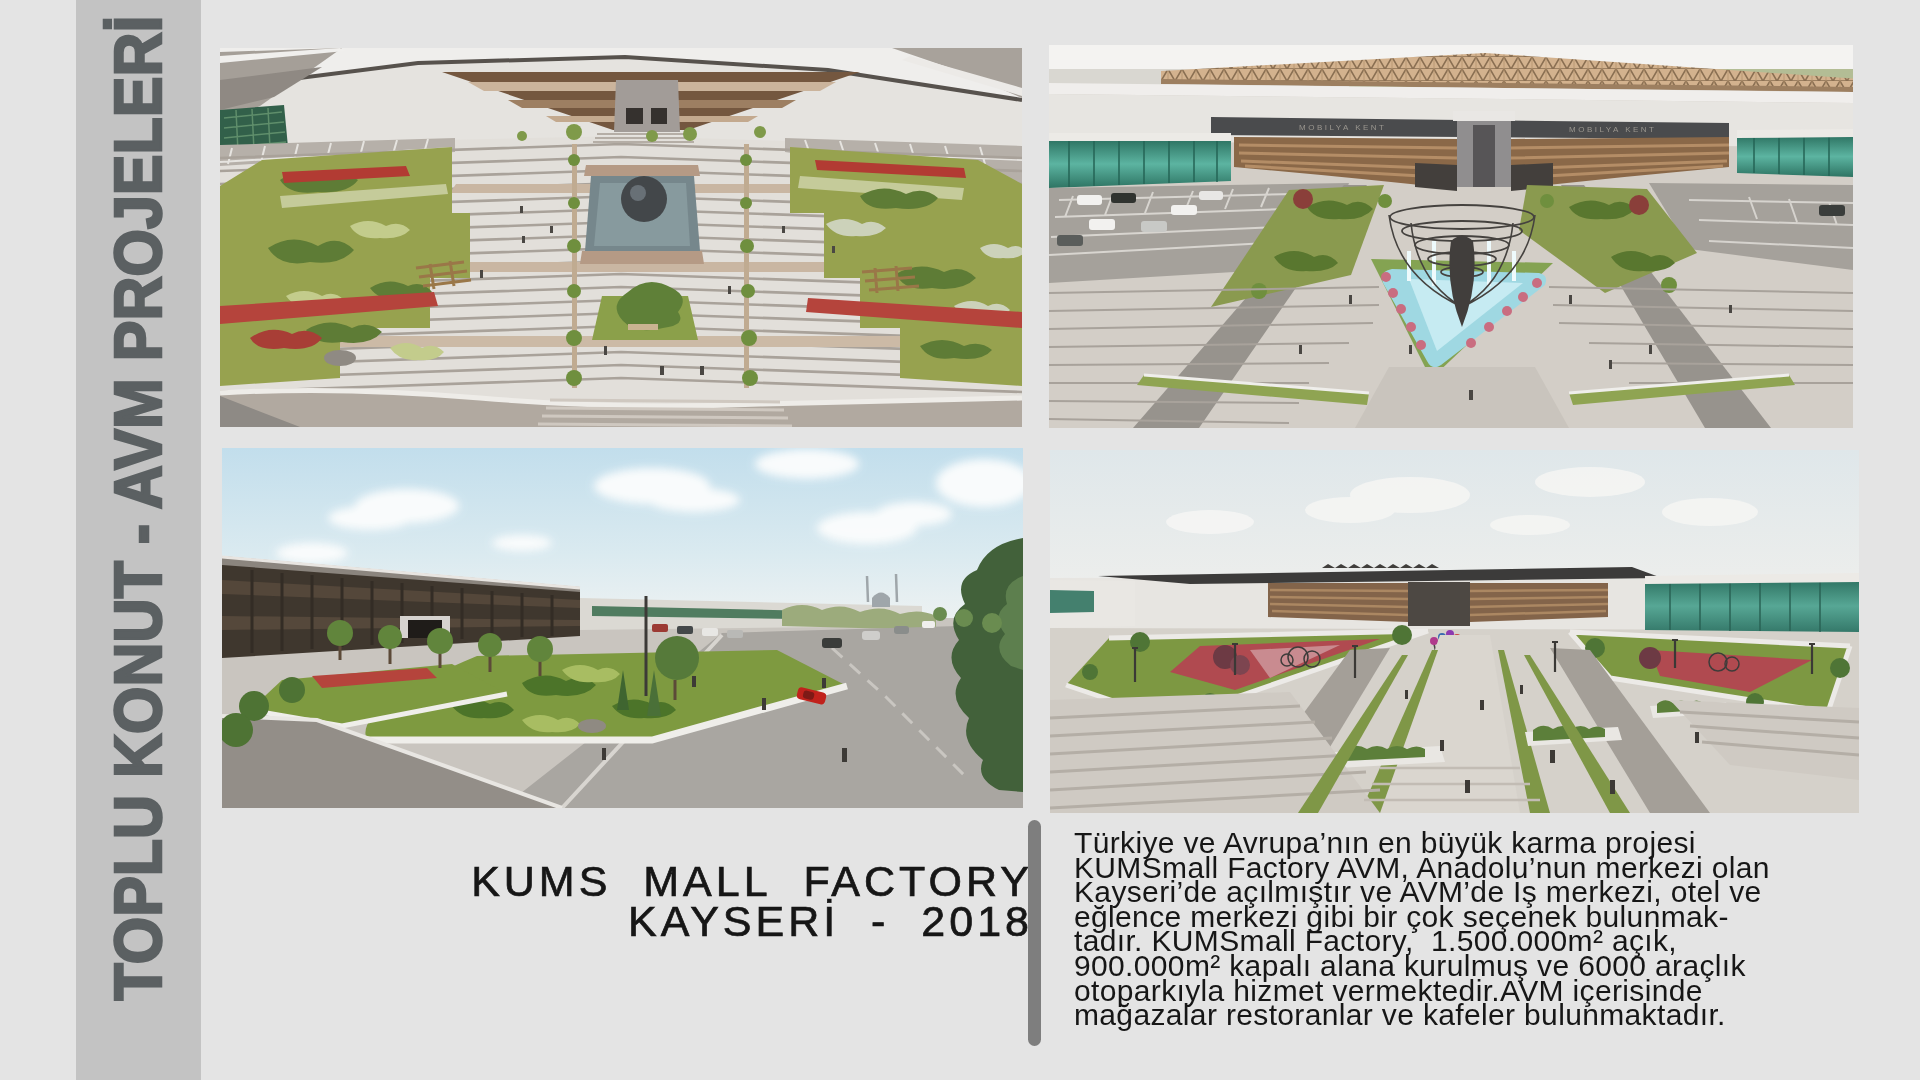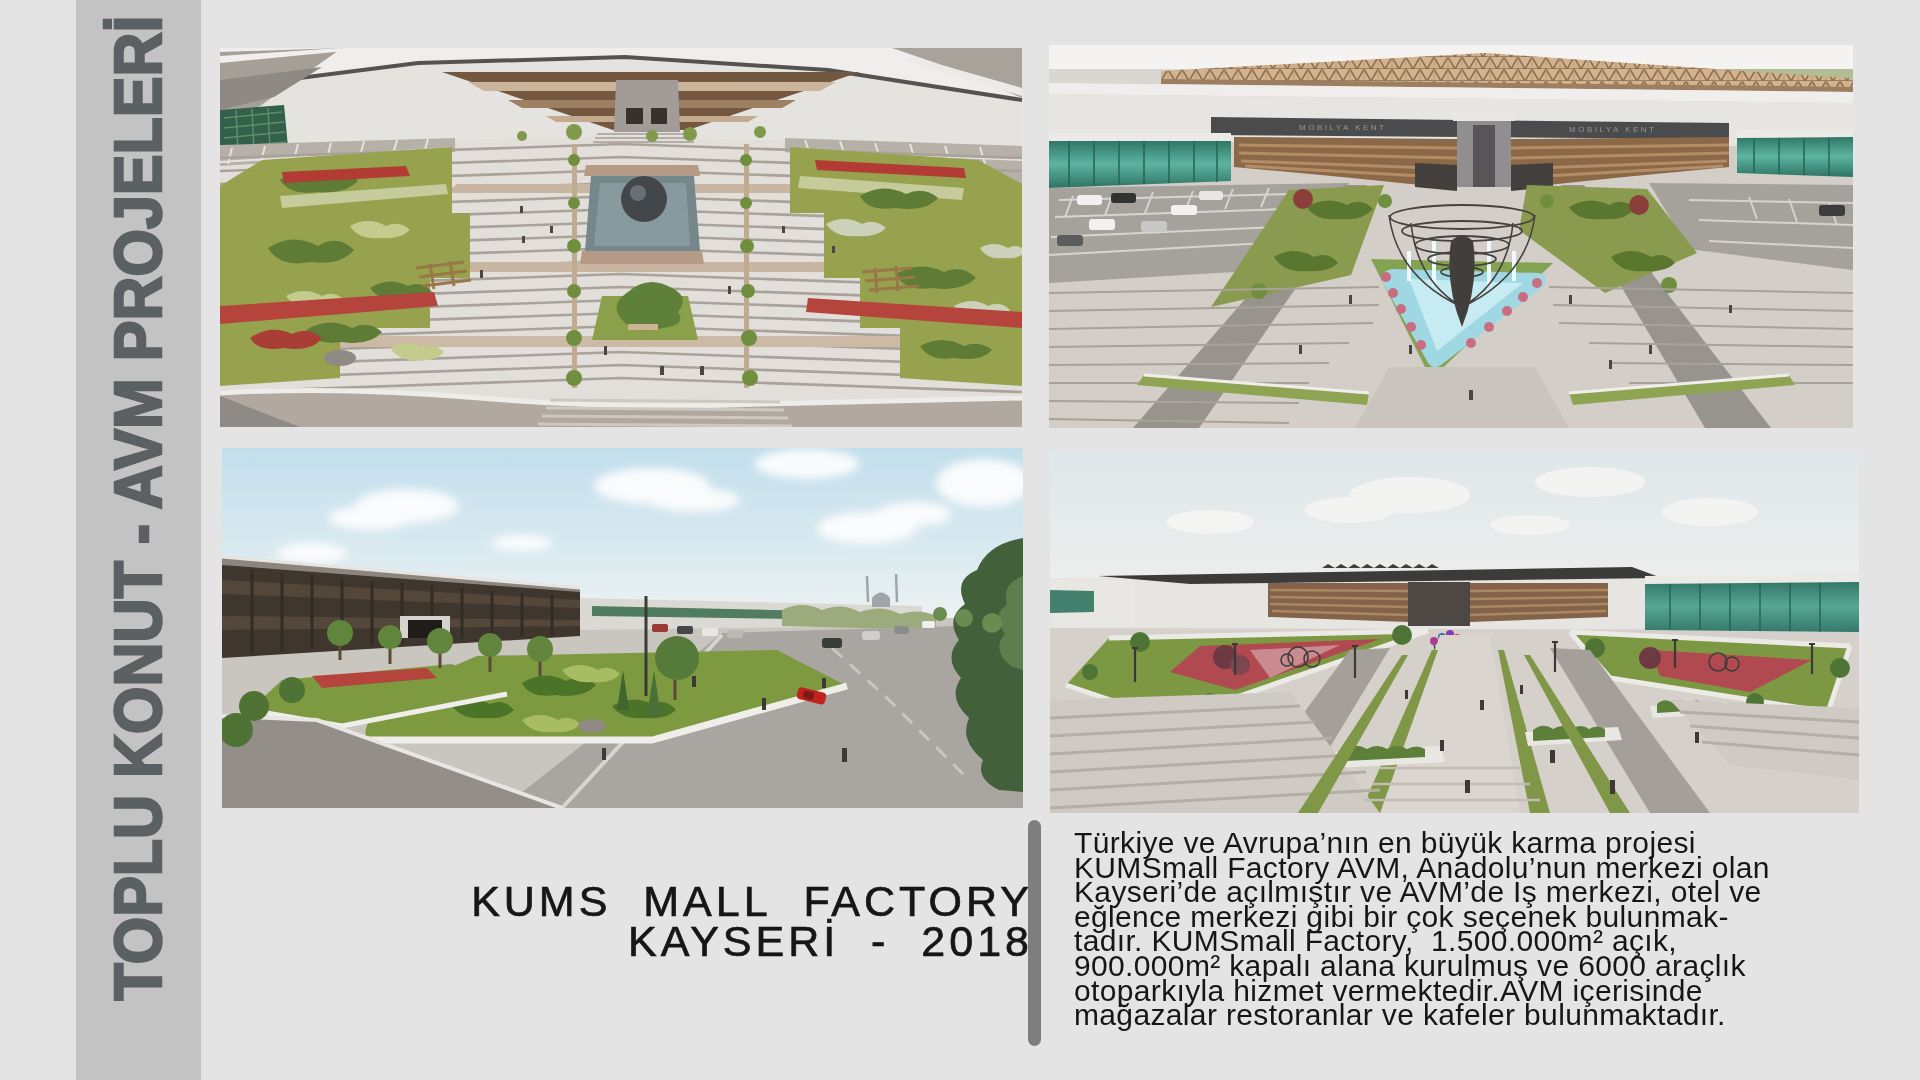--- a/index.html
+++ b/index.html
@@ -704,17 +704,17 @@
       <rect x="560" y="330" width="5" height="14"></rect>
     <rect x="645" y="282" width="4" height="11"></rect>
       <rect x="430" y="250" width="4" height="10"></rect>
     <rect x="390" y="290" width="4" height="11"></rect>
       <rect x="415" y="330" width="5" height="13"></rect>
     <rect x="470" y="235" width="3" height="9"></rect>
       <rect x="355" y="240" width="3" height="9"></rect>
   </g>
 </svg>
 
-<div class="abs" style="right:887px;top:881px;text-align:right;font-size:43px;line-height:40px;color:#161616;letter-spacing:4px;-webkit-text-stroke:0.7px #161616;">KUMS&nbsp; MALL&nbsp; FACTORY<br>KAYSERİ&nbsp; -&nbsp; 2018</div>
+<div class="abs" style="right:887px;top:861px;text-align:right;font-size:43px;line-height:40px;color:#161616;letter-spacing:4px;-webkit-text-stroke:0.7px #161616;">KUMS&nbsp; MALL&nbsp; FACTORY<br>KAYSERİ&nbsp; -&nbsp; 2018</div>
 
 <div class="abs" style="left:1028px;top:820px;width:13px;height:226px;background:#7e7e7e;border-radius:7px;"></div>
 
 <div class="abs" style="left:1074px;top:831px;width:760px;font-size:30px;line-height:24.6px;color:#161616;letter-spacing:0.35px;white-space:nowrap;">Türkiye ve Avrupa’nın en büyük karma projesi<br>KUMSmall Factory AVM, Anadolu’nun merkezi olan<br>Kayseri’de açılmıştır ve AVM’de İş merkezi, otel ve<br>eğlence merkezi gibi bir çok seçenek bulunmak-<br>tadır. KUMSmall Factory,&nbsp; 1.500.000m² açık,<br>900.000m² kapalı alana kurulmuş ve 6000 araçlık<br>otoparkıyla hizmet vermektedir.AVM içerisinde<br>mağazalar restoranlar ve kafeler bulunmaktadır.</div>
 
 </body></html>

